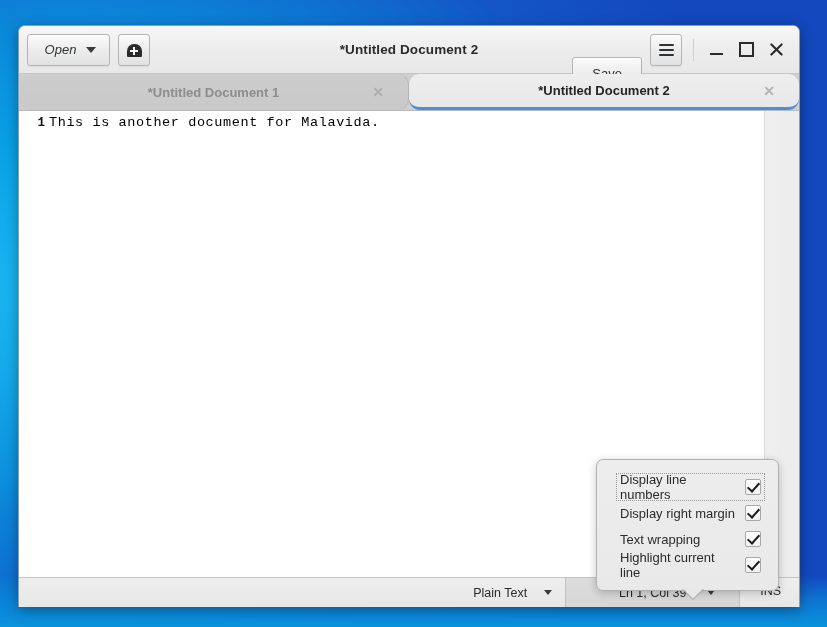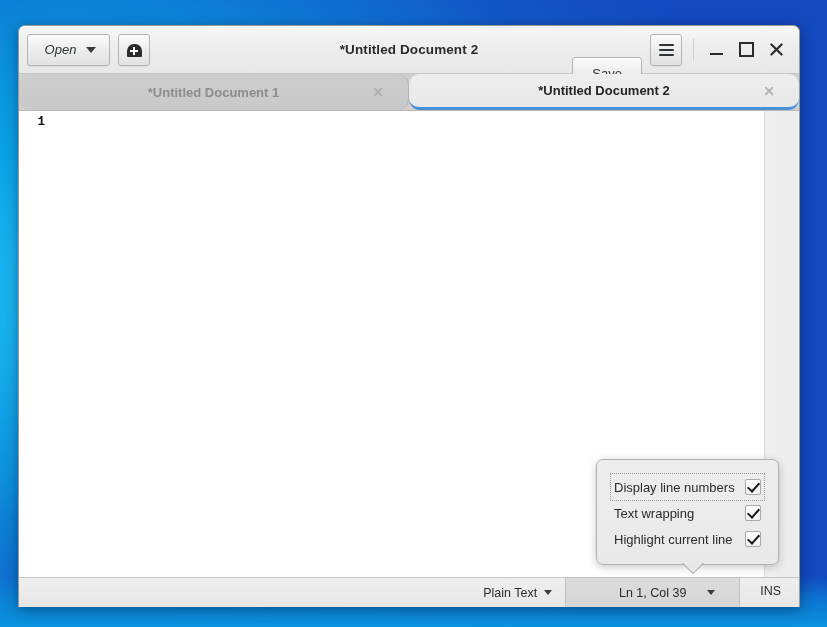--- a/index.html
+++ b/index.html
@@ -255,21 +255,21 @@
   
   .popover {
     position: absolute;
     left: 577px;
     top: 433px;
     width: 183px;
     background: linear-gradient(180deg, #ededed 0%, #e9e9e9 100%);
     border: 1px solid #b1b1b1;
     border-radius: 7px;
     box-shadow: 0 2px 9px rgba(0,0,0,0.22);
-    padding: 14px 14px 12px 14px;
+    padding: 14px 14px 12px 20px;
     box-sizing: border-box;
     z-index: 30;
   }
   .popover-tail {
     position: absolute;
     left: 84px;
     bottom: -12px;
     width: 24px;
     height: 13px;
     overflow: hidden;
@@ -329,21 +329,21 @@
     align-items: center;
     justify-content: flex-end;
     font-size: 12.5px;
     color: #2b2b2b;
     box-sizing: border-box;
     padding-right: 0;
   }
   .sb-item {
     display: inline-flex;
     align-items: center;
-    gap: 7px;
+    gap: 17px;
     height: 29px;
     padding: 0 13px;
     cursor: default;
     box-sizing: border-box;
   }
   .sb-item.pressed {
     background: linear-gradient(180deg, #dcdcdc 0%, #d6d6d6 100%);
     border-left: 1px solid #c2c2c2;
     border-right: 1px solid #c2c2c2;
     width: 175px;
@@ -426,20 +426,21 @@
     <div class="tab active">
       <span>*Untitled Document 2</span>
       <span class="tab-close">✕</span>
     </div>
   </div>
 
   <div class="editor-wrap">
     <div class="editor">
       <div class="code-line">
         <span class="gutter-num">1</span>
+        <span class="code-text">This is another document for Malavida.</span>
       </div>
     </div>
     <div class="scroll-track"></div>
     <div class="scroll-gap"></div>
   </div>
 
   <div class="statusbar">
     <div class="sb-item">
       <span>Plain Text</span>
       <span class="caret-sm"></span>
@@ -452,20 +453,24 @@
       <span>INS</span>
     </div>
   </div>
 
   <div class="popover">
     <div class="pop-row focused">
       <span class="pop-label">Display line numbers</span>
       <span class="checkbox checked"></span>
     </div>
     <div class="pop-row">
+      <span class="pop-label">Display right margin</span>
+      <span class="checkbox checked"></span>
+    </div>
+    <div class="pop-row">
       <span class="pop-label">Text wrapping</span>
       <span class="checkbox checked"></span>
     </div>
     <div class="pop-row">
       <span class="pop-label">Highlight current line</span>
       <span class="checkbox checked"></span>
     </div>
     <div class="popover-tail"></div>
   </div>
 

